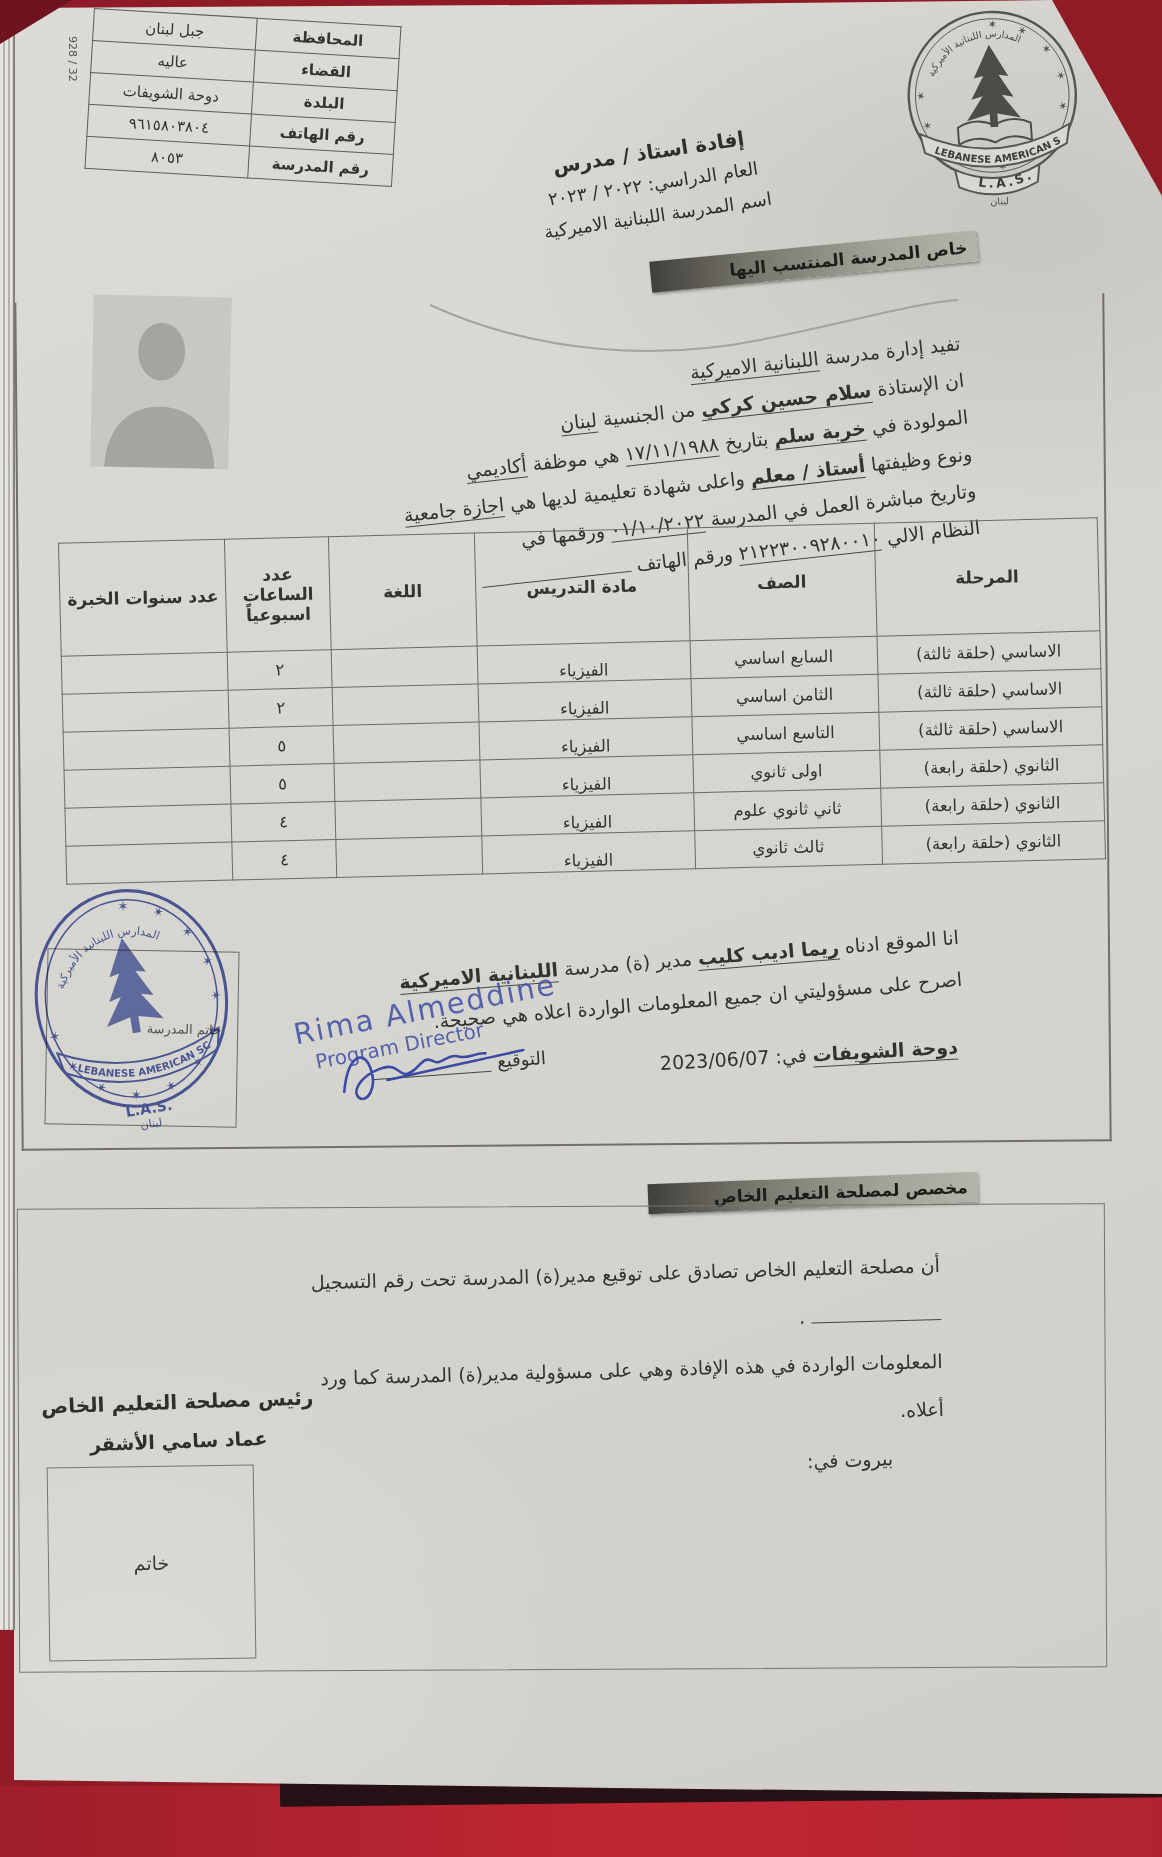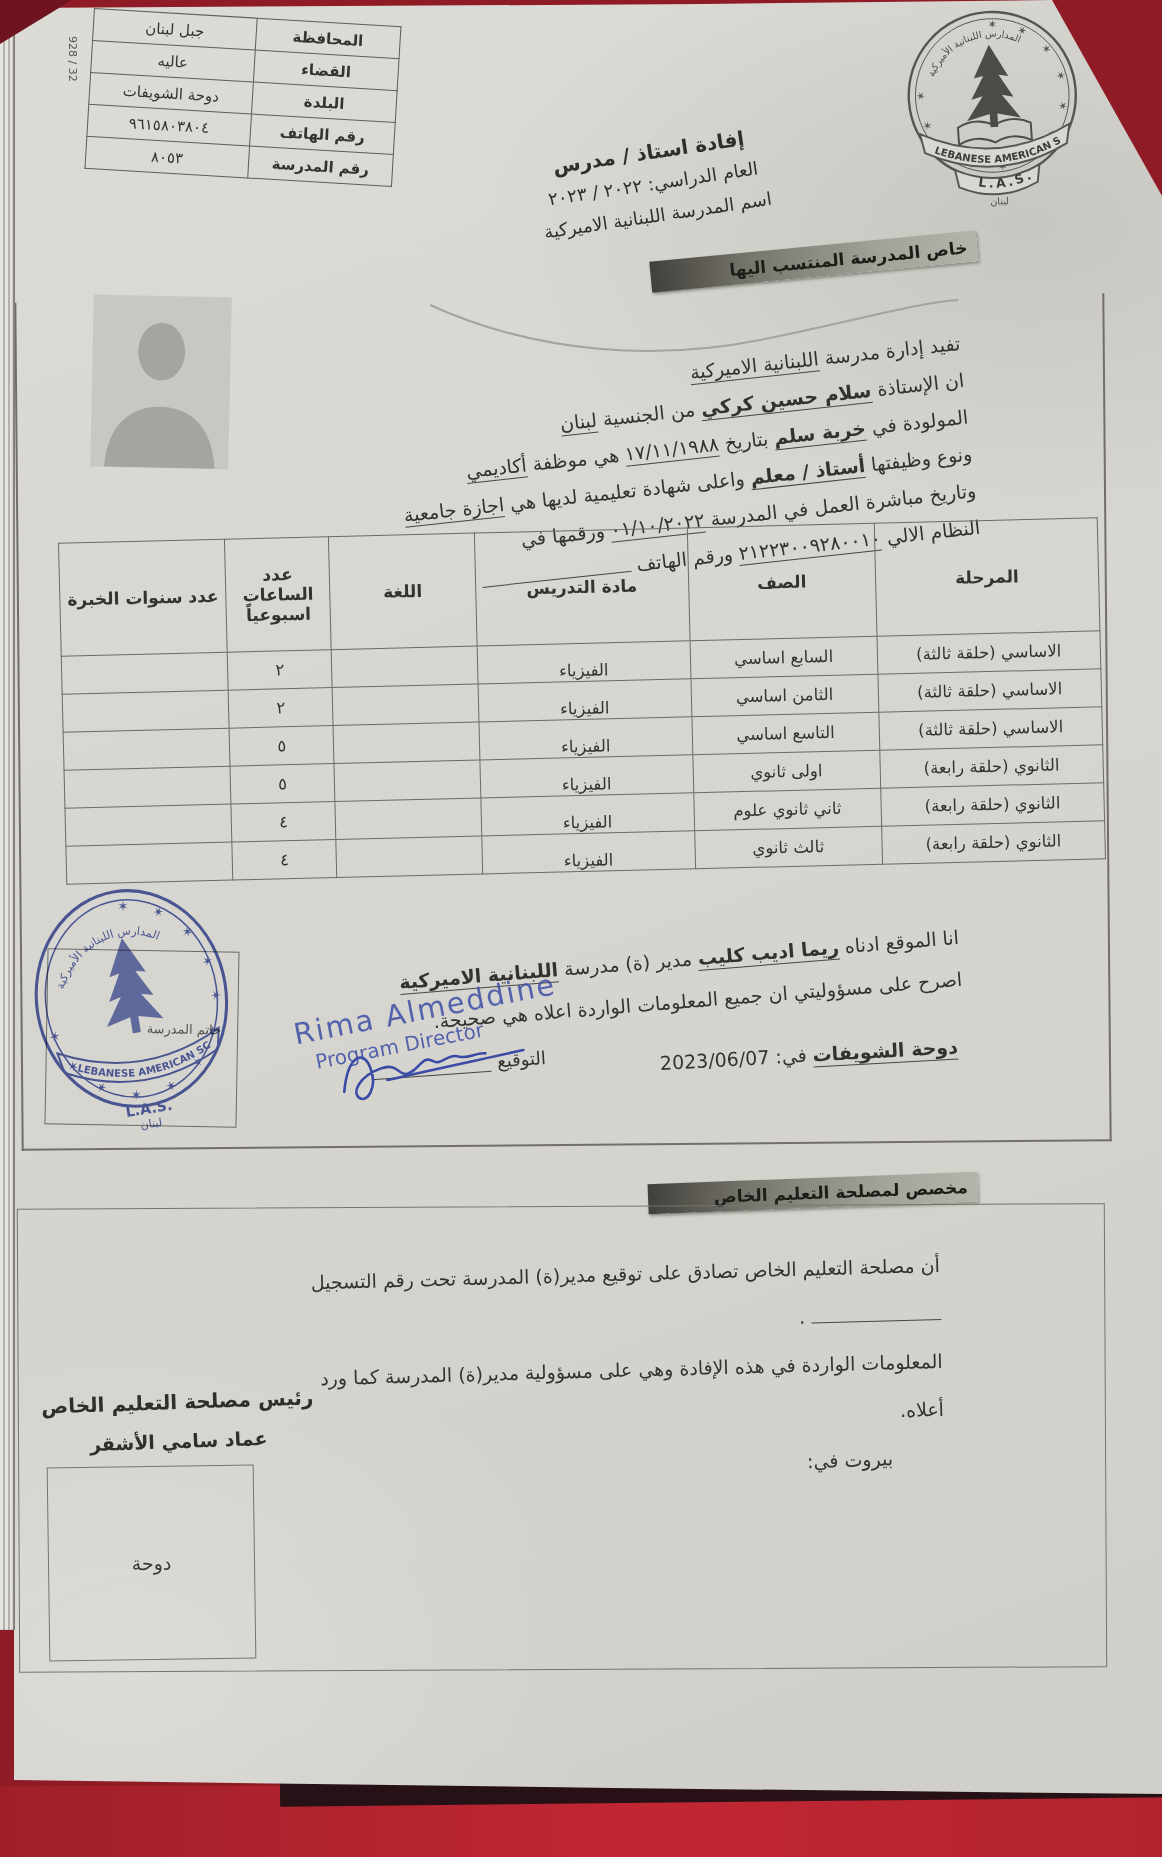--- a/index.html
+++ b/index.html
@@ -307,20 +307,20 @@
   <div class="abs rtl" id="sec2-lines">
     <div><span>أن مصلحة التعليم الخاص تصادق على توقيع مدير(ة) المدرسة تحت رقم التسجيل </span><span class="blank2"></span><span> .</span></div>
     <div><span>المعلومات الواردة في هذه الإفادة وهي على مسؤولية مدير(ة) المدرسة كما ورد أعلاه.</span></div>
   </div>
   <div class="abs" id="chief">
     <div class="ct">رئيس مصلحة التعليم الخاص</div>
     <div class="cn">عماد سامي الأشقر</div>
   </div>
   <div class="abs rtl" id="place">بيروت في:</div>
   <div class="abs" id="khatam-box">
-    <span>دوحة</span>
+    <span>خاتم</span>
   </div>
 
 </div>
 </div>
 
 <div class="abs" id="left-edge"></div>
 <div class="abs" id="tl-dark"></div>
 
 </body></html>

